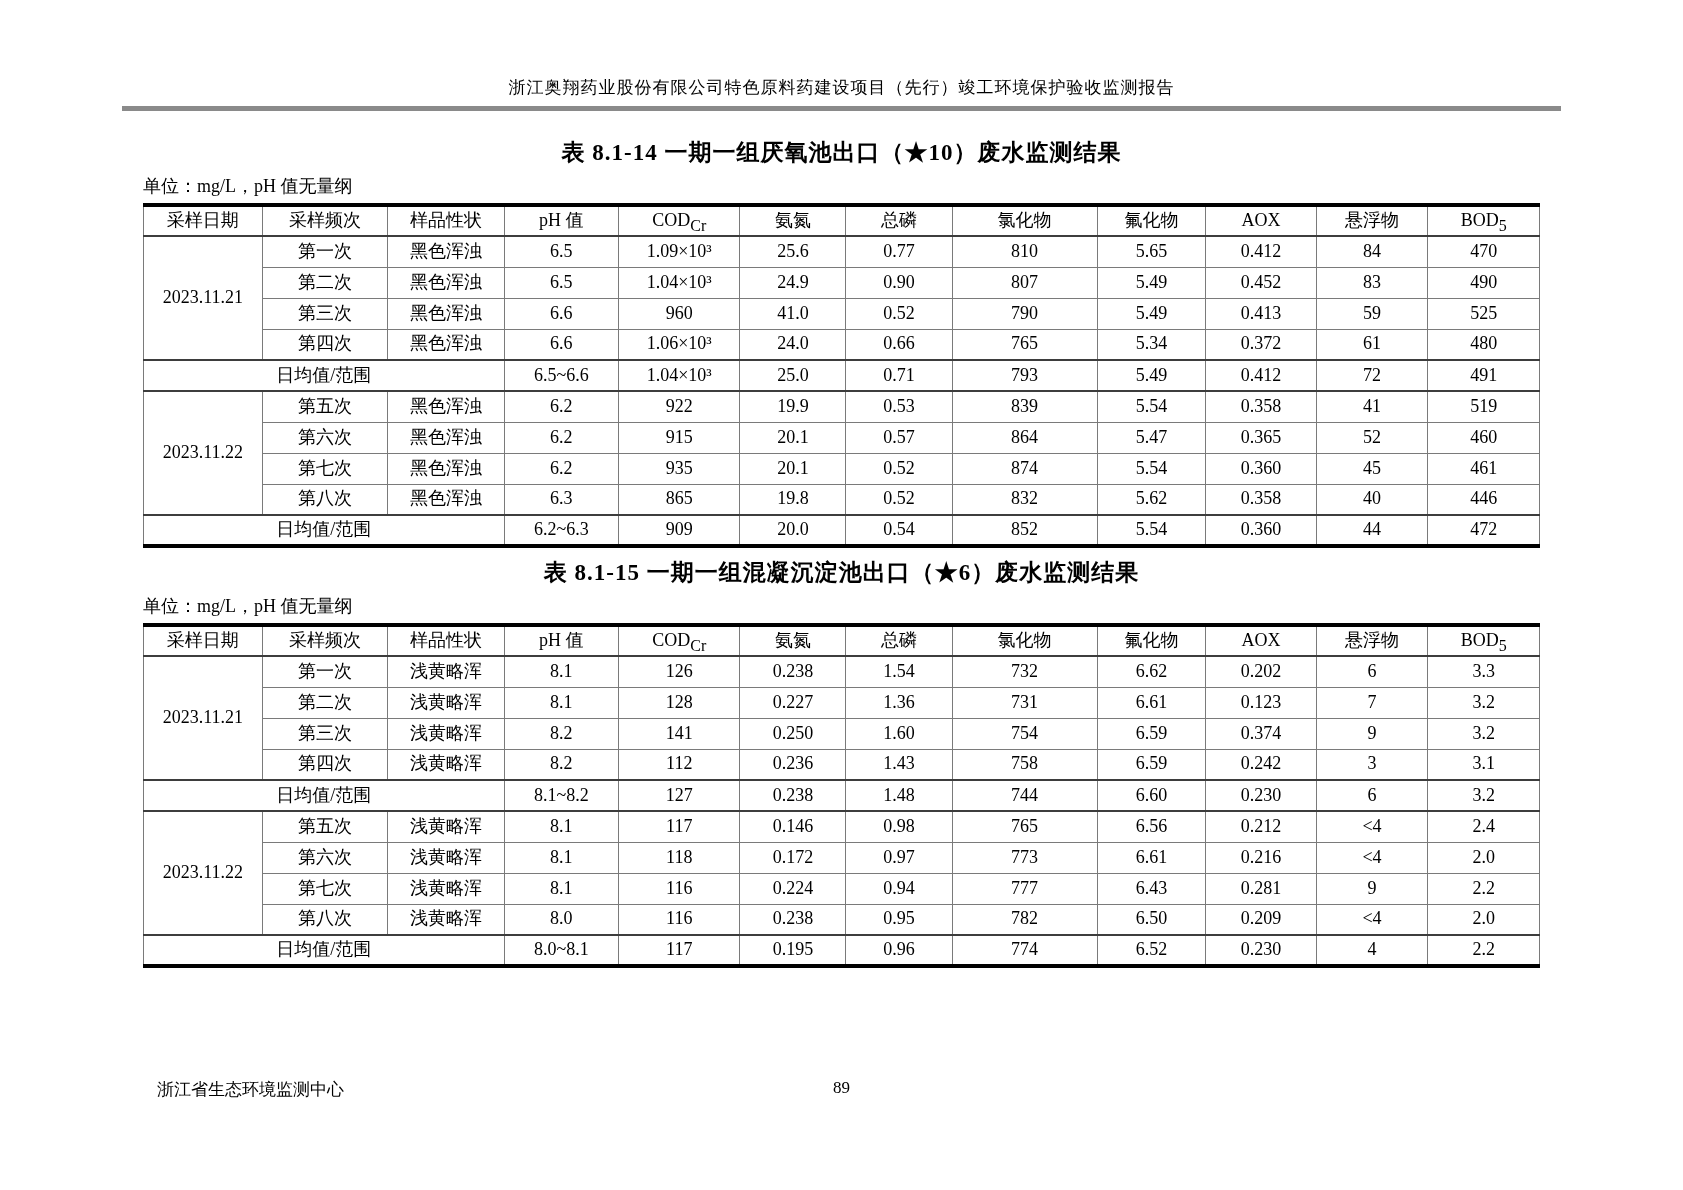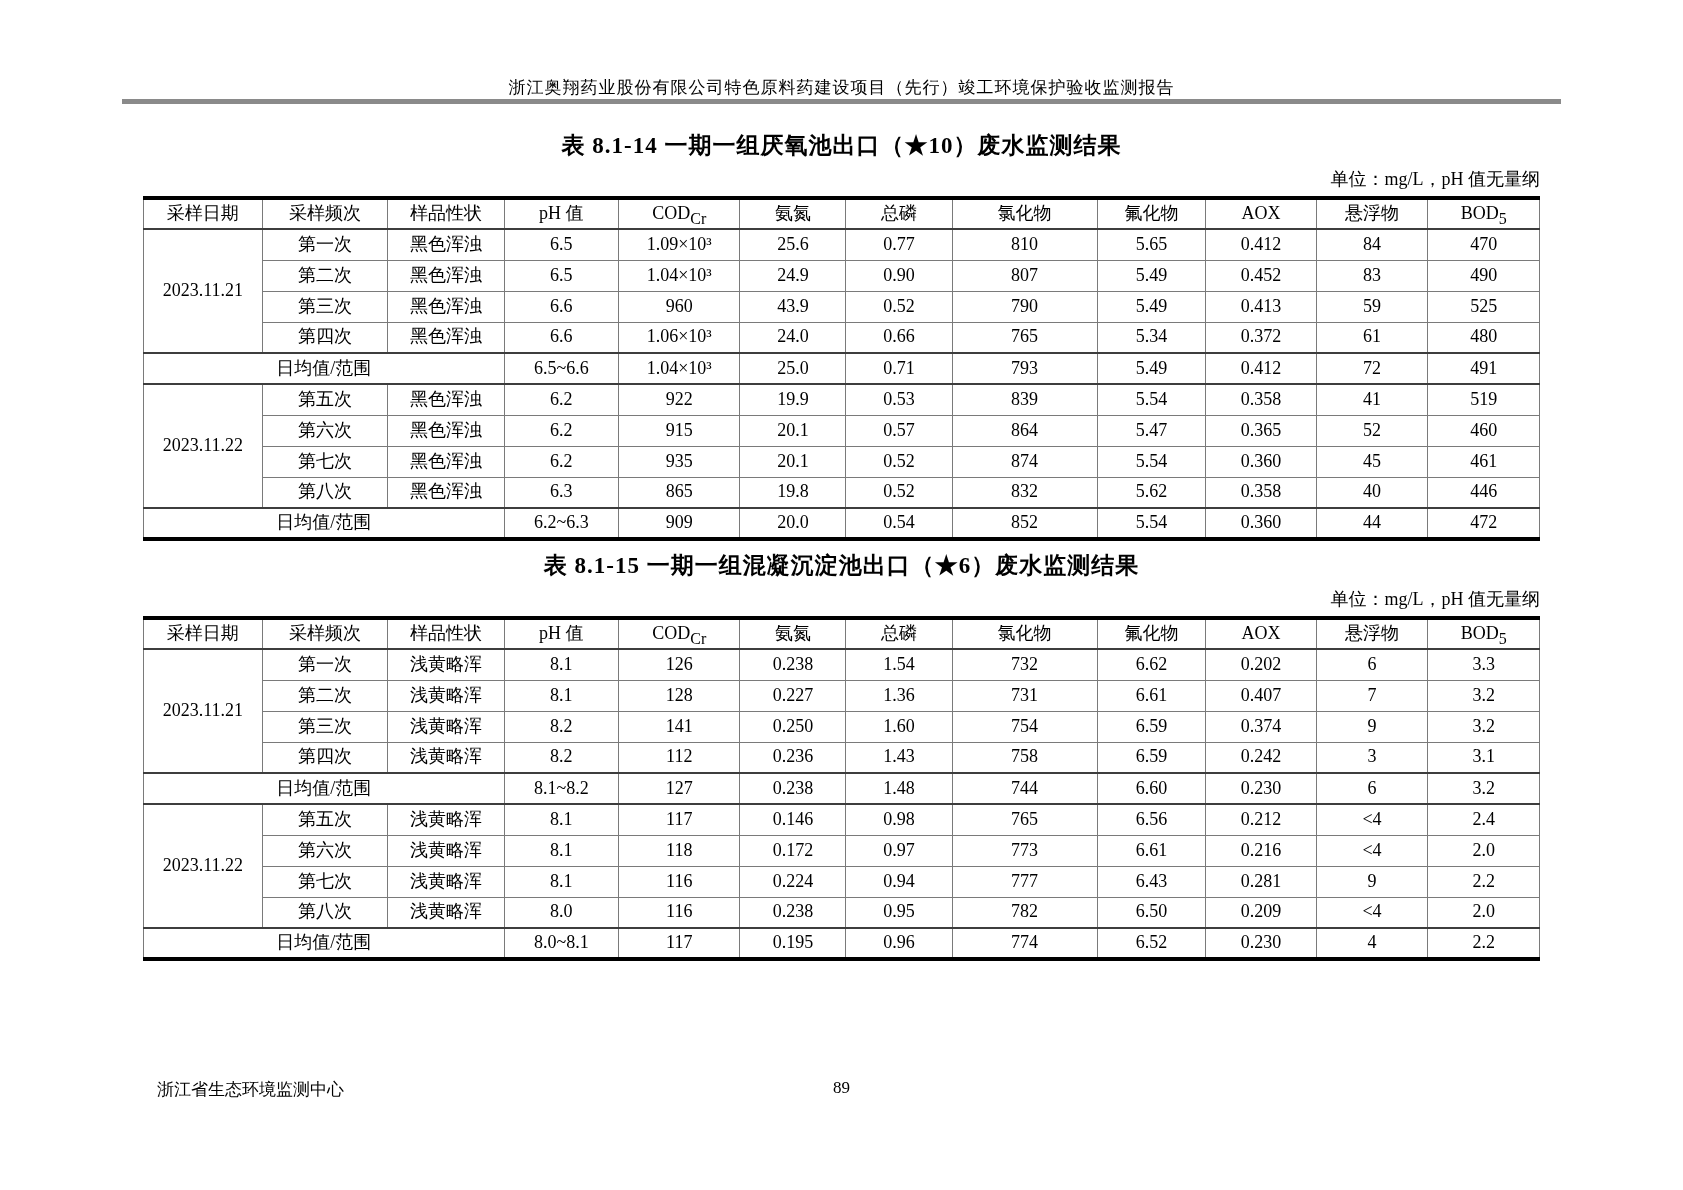--- a/index.html
+++ b/index.html
@@ -9,35 +9,35 @@
     width: 1683px;
     height: 1190px;
     background: #ffffff;
     color: #000;
     font-family: "Liberation Serif", "DejaVu Serif", serif;
     overflow: hidden;
   }
   .doc-header {
     margin: 0 122px;
     padding-top: 76px;
+    padding-bottom: 7px;
     border-bottom: 5px solid #8a8a8a;
     text-align: center;
   }
   .doc-header-text { font-size: 17px; letter-spacing: 1px; }
   .content { margin: 8px 143px; }
   .sec-title {
     text-align: center;
     font-size: 23px;
     font-weight: bold;
     margin: 26px 0 6px 0;
     letter-spacing: 1px;
   }
   .sec-title.second { margin-top: 9px; }
   .unit-note {
-    text-align: right;
     font-size: 18px;
     margin: 0 0 5px 0;
   }
   table.monitor {
     width: 100%;
     border-collapse: collapse;
     table-layout: fixed;
     border-top: 4px solid #000;
     border-bottom: 4px solid #000;
   }
@@ -139,21 +139,21 @@
             <td>5.49</td>
             <td>0.452</td>
             <td>83</td>
             <td>490</td>
           </tr>
           <tr>
             <td>第三次</td>
             <td>黑色浑浊</td>
             <td>6.6</td>
             <td>960</td>
-            <td>43.9</td>
+            <td>41.0</td>
             <td>0.52</td>
             <td>790</td>
             <td>5.49</td>
             <td>0.413</td>
             <td>59</td>
             <td>525</td>
           </tr>
           <tr>
             <td>第四次</td>
             <td>黑色浑浊</td>
@@ -297,21 +297,21 @@
           </tr>
           <tr>
             <td>第二次</td>
             <td>浅黄略浑</td>
             <td>8.1</td>
             <td>128</td>
             <td>0.227</td>
             <td>1.36</td>
             <td>731</td>
             <td>6.61</td>
-            <td>0.407</td>
+            <td>0.123</td>
             <td>7</td>
             <td>3.2</td>
           </tr>
           <tr>
             <td>第三次</td>
             <td>浅黄略浑</td>
             <td>8.2</td>
             <td>141</td>
             <td>0.250</td>
             <td>1.60</td>

